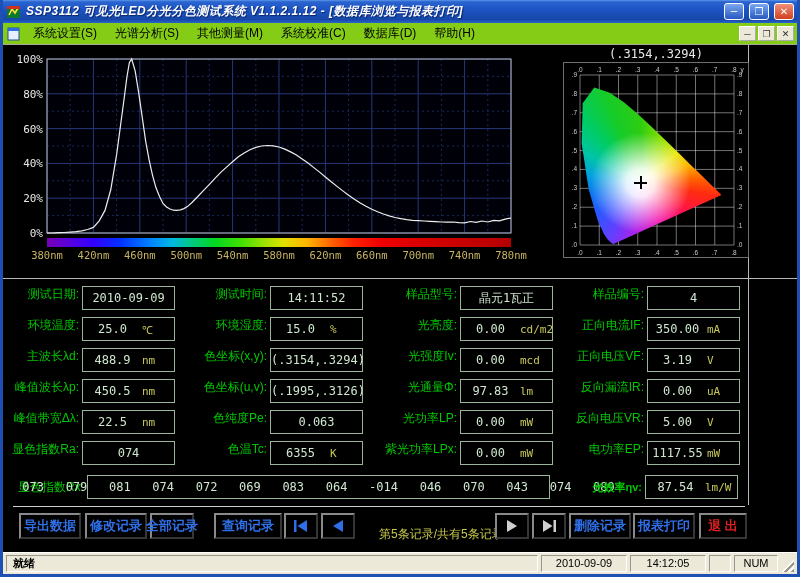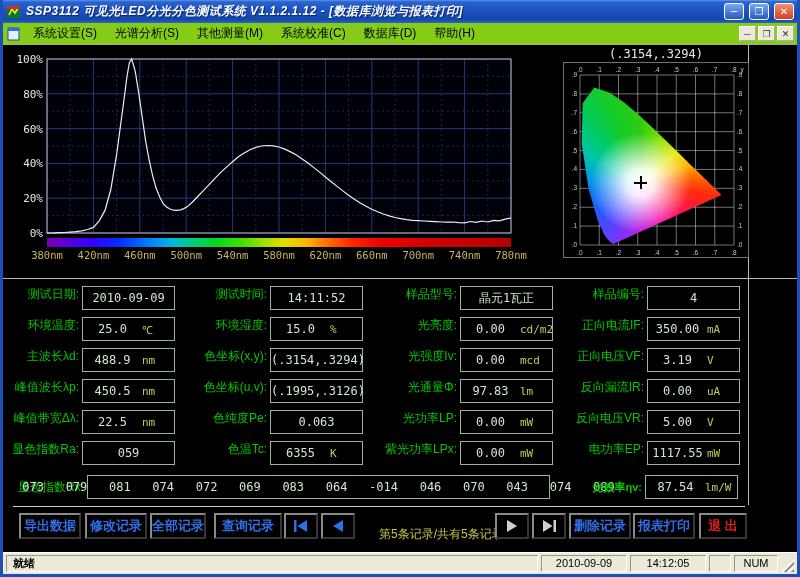--- a/index.html
+++ b/index.html
@@ -379,21 +379,21 @@
         <div class="cell">
           <span class="flabel">反向电压VR:</span>
           <div class="fbox">
             <span class="fval">5.00</span>
             <span class="funit">V</span>
           </div>
         </div>
         <div class="cell">
           <span class="flabel">显色指数Ra:</span>
           <div class="fbox">
-            <span class="fval">059</span>
+            <span class="fval">074</span>
           </div>
         </div>
         <div class="cell">
           <span class="flabel">色温Tc:</span>
           <div class="fbox">
             <span class="fval">6355</span>
             <span class="funit">K</span>
           </div>
         </div>
         <div class="cell">
@@ -422,21 +422,21 @@
           <span class="fval">87.54</span>
           <span class="funit">lm/W</span>
         </div>
       </div>
 
     <div class="sep"></div>
 
     <div class="toolbar" id="toolbar">
         <button class="tb-btn" style="left: 16px; width: 62px;">导出数据</button>
         <button class="tb-btn" style="left: 82px; width: 62px;">修改记录</button>
-        <button class="tb-btn" style="left: 147px; width: 56px;">全部记录</button>
+        <button class="tb-btn" style="left: 147px; width: 44px;">全部记录</button>
         <button class="tb-btn" style="left: 211px; width: 68px;">查询记录</button>
         <button class="nav-btn" style="left: 281px;">
           <svg width="16" height="14">
             <rect x="1" y="1" width="2.5" height="12" fill="#2f6fe8"></rect>
             <polygon points="14,1 4.5,7 14,13" fill="#2f6fe8"></polygon>
           </svg>
         </button>
         <button class="nav-btn" style="left: 318px;">
           <svg width="16" height="14">
             <polygon points="13,1 3,7 13,13" fill="#2f6fe8"></polygon>

